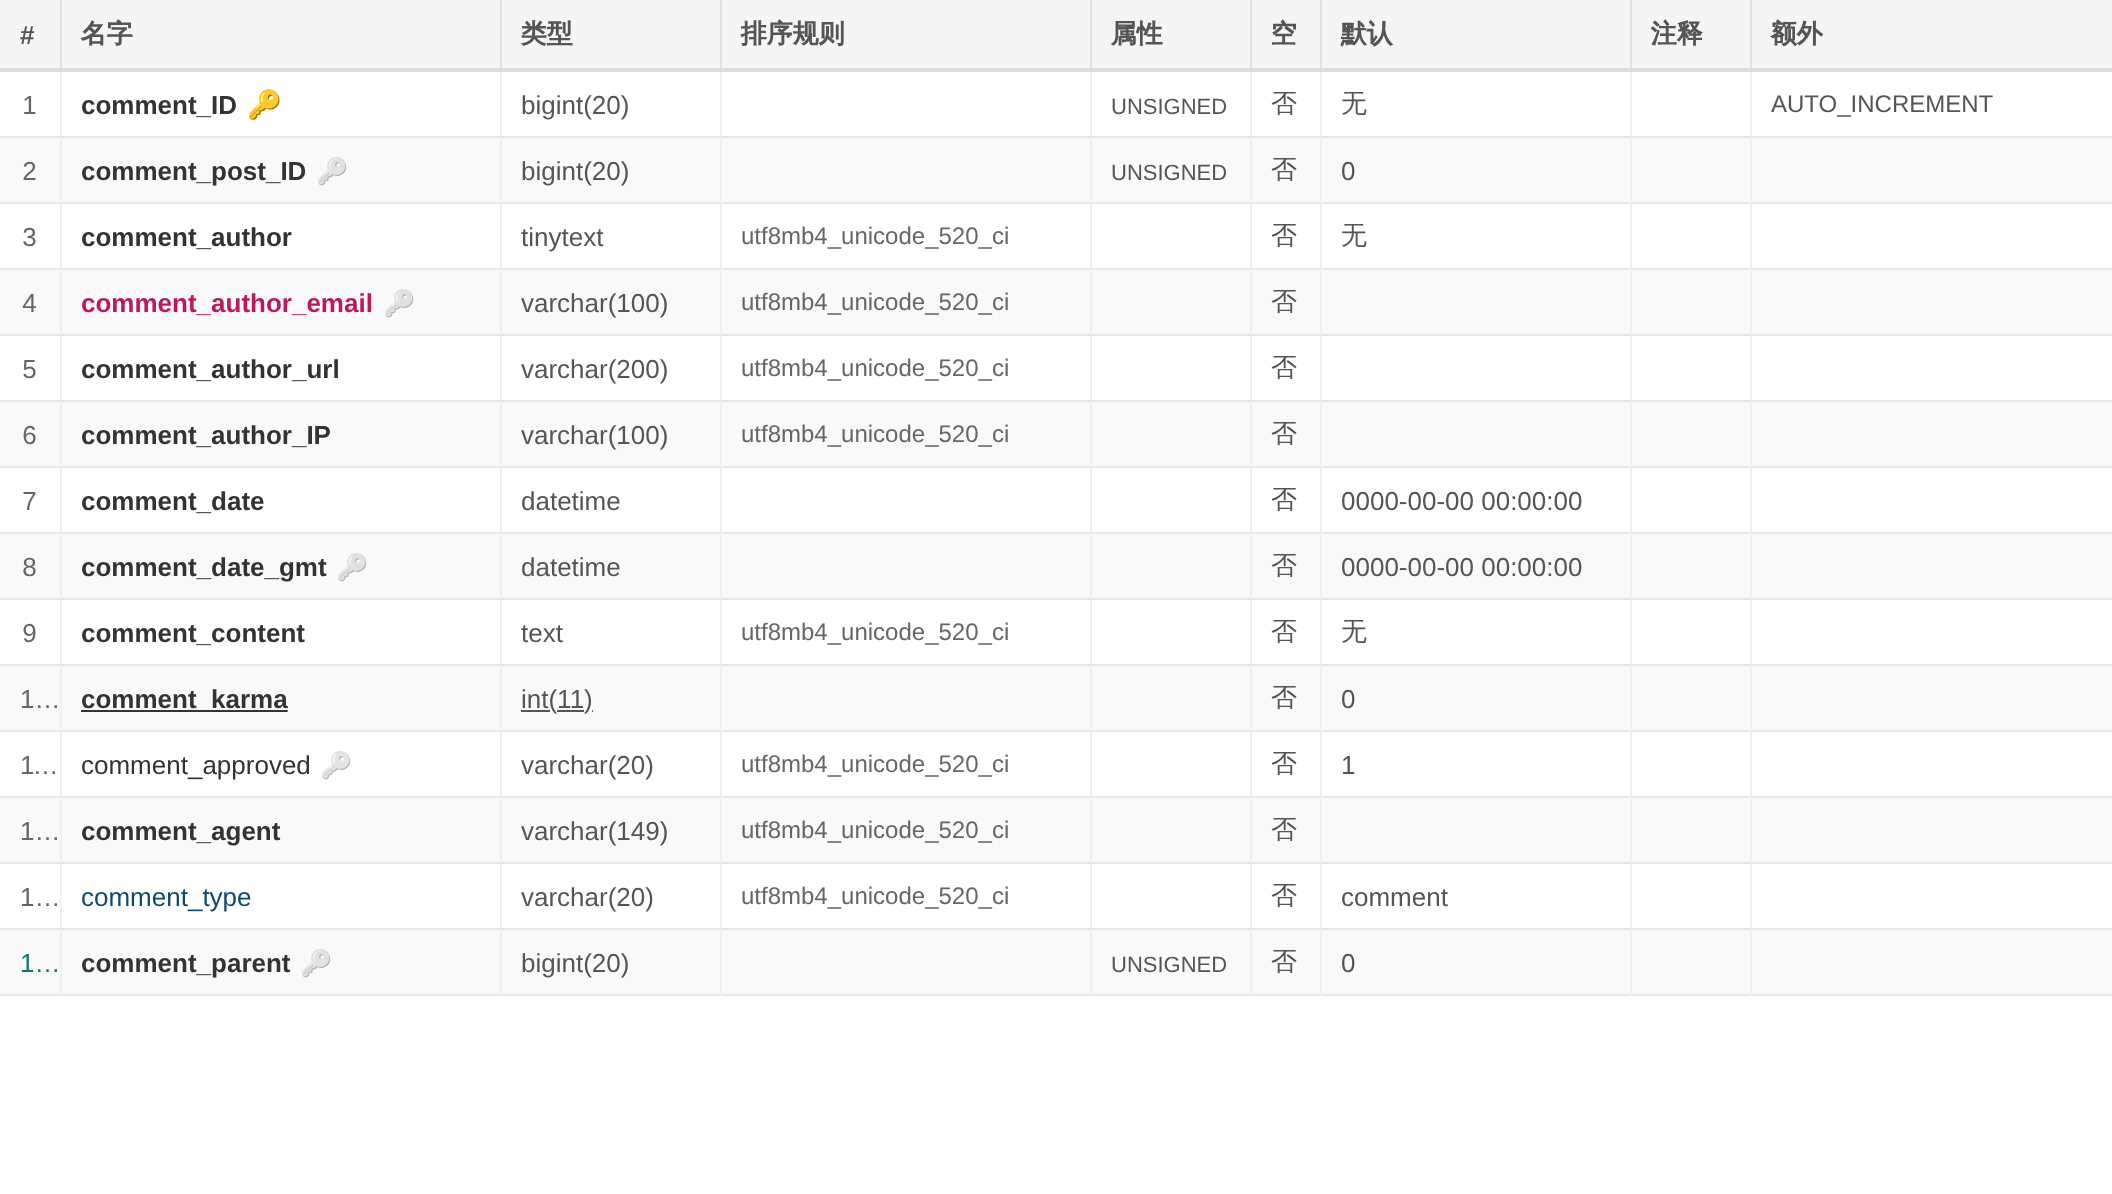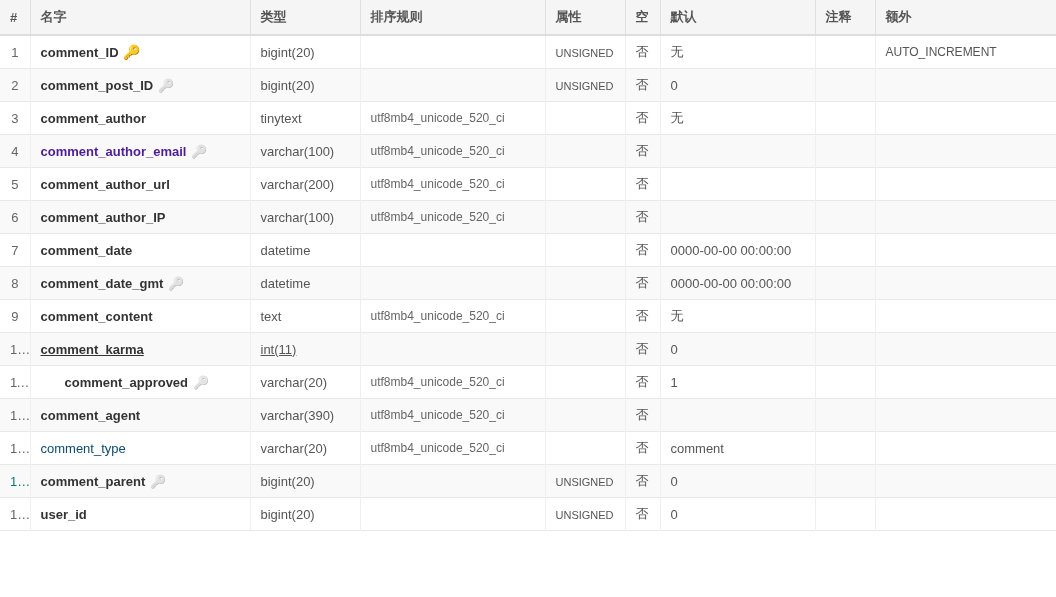--- a/index.html
+++ b/index.html
@@ -99,21 +99,21 @@
         <td style="color: rgb(85, 85, 85);">tinytext</td>
         <td style="color: rgb(102, 102, 102); font-size: 12px;">utf8mb4_unicode_520_ci</td>
         <td></td>
         <td style="color: rgb(85, 85, 85);">否</td>
         <td style="color: rgb(85, 85, 85);">无</td>
         <td></td>
         <td style="color: rgb(85, 85, 85); font-size: 12px;"></td>
       </tr>
       <tr>
         <td style="text-align: center; color: rgb(102, 102, 102);">4</td>
-        <td><span style="font-weight: bold; color: #4c1d95;">comment_author_email</span><span style="margin-left: 5px; font-size: 13px; filter: grayscale(100%) opacity(0.5);">🔑</span></td>
+        <td><span style="font-weight: bold; color: #be185d;">comment_author_email</span><span style="margin-left: 5px; font-size: 13px; filter: grayscale(100%) opacity(0.5);">🔑</span></td>
         <td style="color: rgb(85, 85, 85);">varchar(100)</td>
         <td style="color: rgb(102, 102, 102); font-size: 12px;">utf8mb4_unicode_520_ci</td>
         <td></td>
         <td style="color: rgb(85, 85, 85);">否</td>
         <td style="color: rgb(85, 85, 85);"></td>
         <td></td>
         <td style="color: rgb(85, 85, 85); font-size: 12px;"></td>
       </tr>
       <tr>
         <td style="text-align: center; color: rgb(102, 102, 102);">5</td>
@@ -176,33 +176,33 @@
         <td style="color: rgb(85, 85, 85); text-decoration: underline;">int(11)</td>
         <td style="color: rgb(102, 102, 102); font-size: 12px;"></td>
         <td></td>
         <td style="color: rgb(85, 85, 85);">否</td>
         <td style="color: rgb(85, 85, 85);">0</td>
         <td></td>
         <td style="color: rgb(85, 85, 85); font-size: 12px;"></td>
       </tr>
       <tr>
         <td style="text-align: center; color: rgb(102, 102, 102);">11</td>
-        <td><span style="font-weight: bold; color: rgb(51, 51, 51); margin-left: 24px;">comment_approved</span><span style="margin-left: 5px; font-size: 13px; filter: grayscale(100%) opacity(0.5);">🔑</span></td>
+        <td><span style="font-weight: normal; color: rgb(51, 51, 51);">comment_approved</span><span style="margin-left: 5px; font-size: 13px; filter: grayscale(100%) opacity(0.5);">🔑</span></td>
         <td style="color: rgb(85, 85, 85);">varchar(20)</td>
         <td style="color: rgb(102, 102, 102); font-size: 12px;">utf8mb4_unicode_520_ci</td>
         <td></td>
         <td style="color: rgb(85, 85, 85);">否</td>
         <td style="color: rgb(85, 85, 85);">1</td>
         <td></td>
         <td style="color: rgb(85, 85, 85); font-size: 12px;"></td>
       </tr>
       <tr>
         <td style="text-align: center; color: rgb(102, 102, 102);">12</td>
         <td><span style="font-weight: bold; color: rgb(51, 51, 51); text-align: right;">comment_agent</span></td>
-        <td style="color: rgb(85, 85, 85);">varchar(390)</td>
+        <td style="color: rgb(85, 85, 85);">varchar(149)</td>
         <td style="color: rgb(102, 102, 102); font-size: 12px;">utf8mb4_unicode_520_ci</td>
         <td></td>
         <td style="color: rgb(85, 85, 85);">否</td>
         <td style="color: rgb(85, 85, 85);"></td>
         <td></td>
         <td style="color: rgb(85, 85, 85); font-size: 12px;"></td>
       </tr>
       <tr>
         <td style="text-align: center; color: rgb(102, 102, 102);">13</td>
         <td><span style="font-weight: normal; color: #0c4a6e;">comment_type</span></td>
@@ -210,31 +210,20 @@
         <td style="color: rgb(102, 102, 102); font-size: 12px;">utf8mb4_unicode_520_ci</td>
         <td></td>
         <td style="color: rgb(85, 85, 85);">否</td>
         <td style="color: rgb(85, 85, 85);">comment</td>
         <td></td>
         <td style="color: rgb(85, 85, 85); font-size: 12px;"></td>
       </tr>
       <tr>
         <td style="text-align: center; color: #0f766e;">14</td>
         <td><span style="font-weight: bold; color: rgb(51, 51, 51);">comment_parent</span><span style="margin-left: 5px; font-size: 13px; filter: grayscale(100%) opacity(0.5);">🔑</span></td>
-        <td style="color: rgb(85, 85, 85);">bigint(20)</td>
-        <td style="color: rgb(102, 102, 102); font-size: 12px;"></td>
-        <td><span style="font-size: 11px; color: rgb(85, 85, 85);">UNSIGNED</span></td>
-        <td style="color: rgb(85, 85, 85);">否</td>
-        <td style="color: rgb(85, 85, 85);">0</td>
-        <td></td>
-        <td style="color: rgb(85, 85, 85); font-size: 12px;"></td>
-      </tr>
-      <tr>
-        <td style="text-align: center; color: rgb(102, 102, 102);">15</td>
-        <td><span style="font-weight: bold; color: rgb(51, 51, 51);">user_id</span></td>
         <td style="color: rgb(85, 85, 85);">bigint(20)</td>
         <td style="color: rgb(102, 102, 102); font-size: 12px;"></td>
         <td><span style="font-size: 11px; color: rgb(85, 85, 85);">UNSIGNED</span></td>
         <td style="color: rgb(85, 85, 85);">否</td>
         <td style="color: rgb(85, 85, 85);">0</td>
         <td></td>
         <td style="color: rgb(85, 85, 85); font-size: 12px;"></td>
       </tr>
     </tbody>
 </table>

